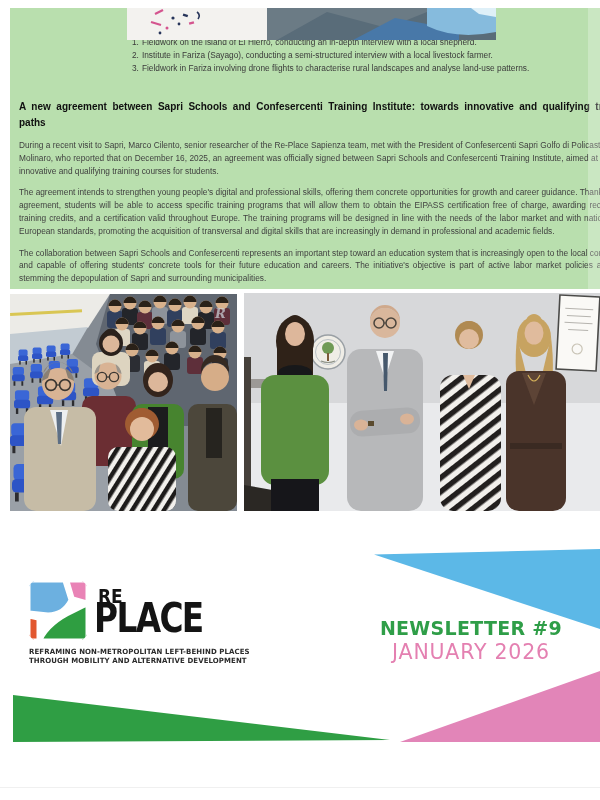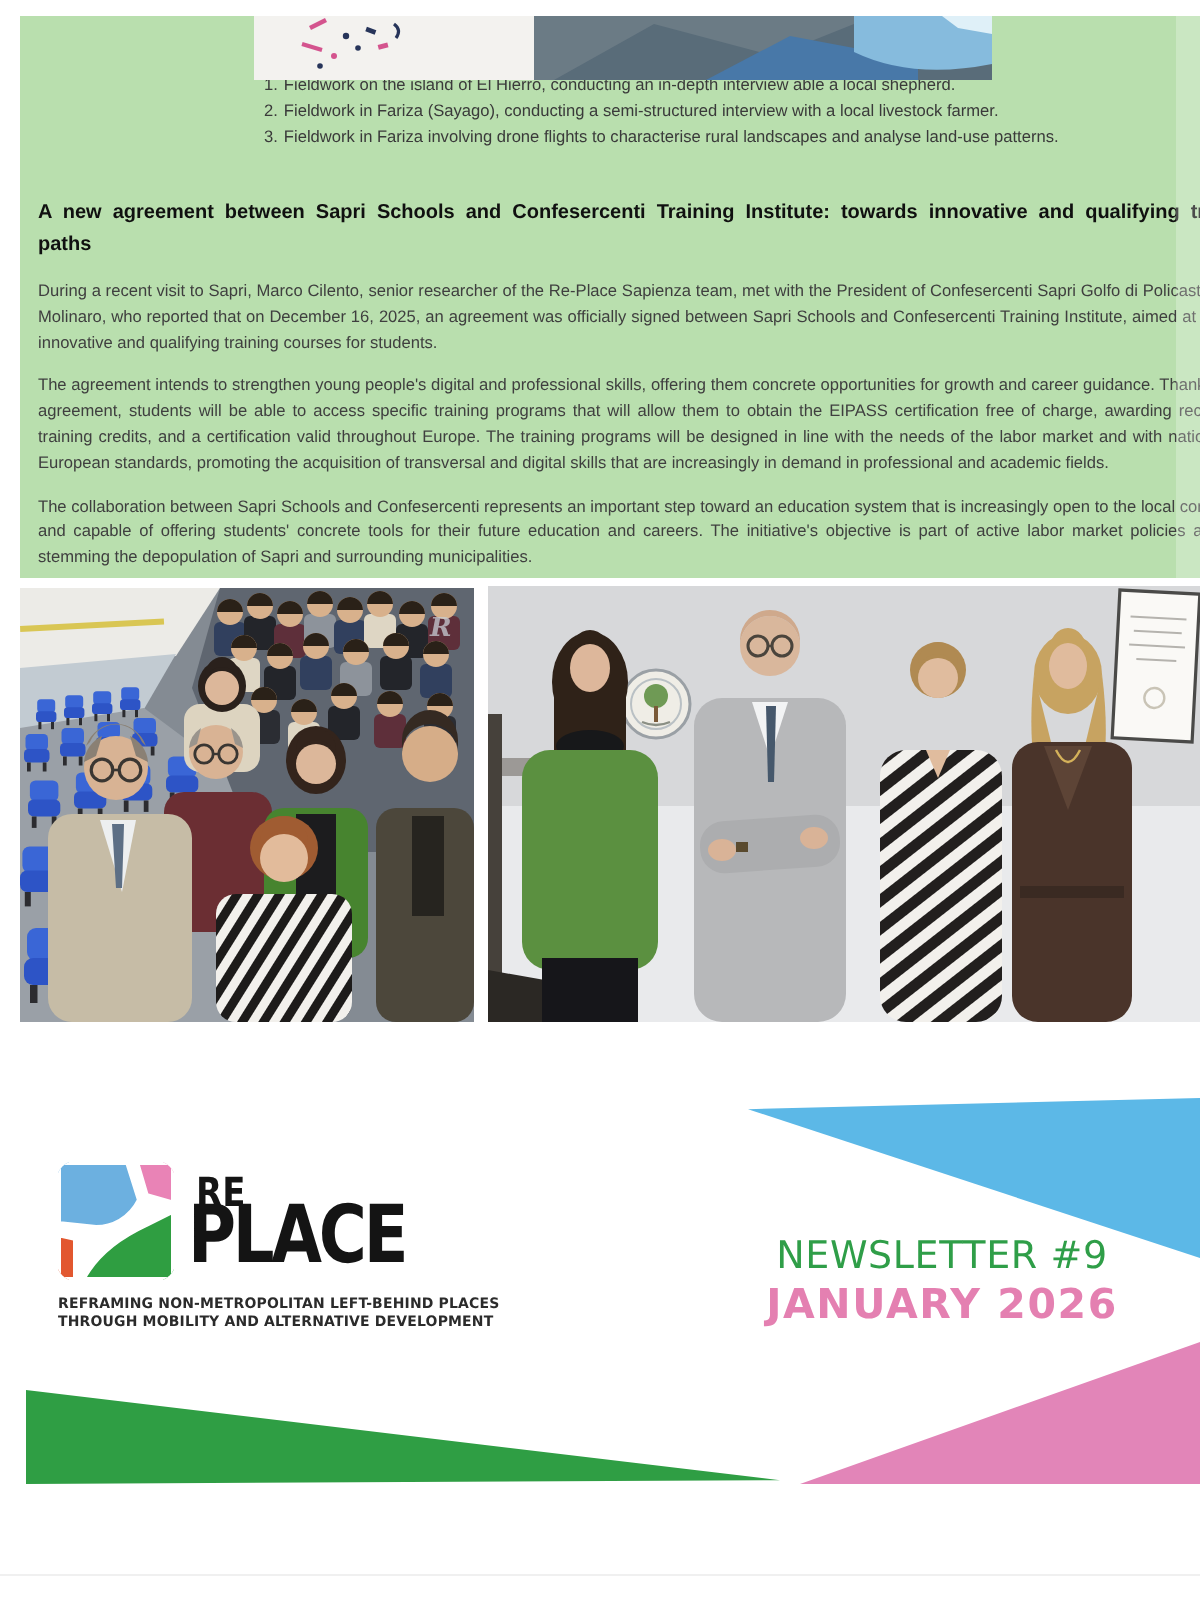--- a/index.html
+++ b/index.html
@@ -32,22 +32,22 @@
            font-size:20px;font-weight:bold;color:#141414;transform:scaleX(.85);
            transform-origin:left top;line-height:16px;}
   .logo-place{position:absolute;left:94px;top:600px;font-family:"DejaVu Sans",sans-serif;
               font-size:40px;font-weight:bold;color:#141414;letter-spacing:-2px;
               transform:scaleX(.82);transform-origin:left top;line-height:36px;}
   .tagline{position:absolute;left:29px;top:647px;font-family:"DejaVu Sans",sans-serif;
            font-size:7.2px;font-weight:bold;color:#2b2b2b;line-height:9.3px;
            letter-spacing:.1px;transform:scaleX(.97);transform-origin:left top;}
   .newsletter-block{position:absolute;left:376px;top:617px;width:190px;text-align:center;
                     font-family:"DejaVu Sans",sans-serif;}
-  .newsletter-label{font-size:19px;font-weight:normal;color:#2f9e48;letter-spacing:.3px;}
-  .issue-date{font-size:20.5px;font-weight:bold;color:#e480b1;letter-spacing:.8px;margin-top:1px;}
+  .newsletter-label{font-size:19px;font-weight:bold;color:#2f9e48;letter-spacing:.3px;}
+  .issue-date{font-size:20.5px;font-weight:normal;color:#e480b1;letter-spacing:.8px;margin-top:1px;}
   .green-wedge{position:absolute;left:13px;top:695px;width:377px;height:47px;
                background:#2f9e44;clip-path:polygon(0 0,100% 96%,0 100%);}
   .pink-wedge{position:absolute;left:400px;top:671px;width:200px;height:71px;
               background:#e285b8;clip-path:polygon(100% 0,100% 100%,0 100%);}
   .bottom-line{position:absolute;left:0;top:787px;width:600px;height:1px;background:#f0f0f0;}
 </style>
 </head>
 <body>
 
 <div class="page">
@@ -68,22 +68,22 @@
         <circle cx="33" cy="25" r="1.4" fill="#27355a"></circle>
       </g>
       <rect x="140" width="229" height="32" fill="#6b7b85"></rect>
       <polygon points="150,32 200,4 260,20 310,0 369,12 369,32" fill="#596c79"></polygon>
       <polygon points="226,32 268,10 332,22 332,32" fill="#4878a8"></polygon>
       <path d="M300,0 h69 v24 q-40,8 -69,-6 Z" fill="#86bbdd"></path>
       <polygon points="344,0 369,0 369,9 352,6" fill="#dff0f8"></polygon>
     </svg>
 
     <div class="fieldwork-list">
-      <div class="fw-line"><span class="fw-num">1.</span><span>Fieldwork on the island of El Hierro, conducting an in-depth interview able a local shepherd.</span></div>
-      <div class="fw-line"><span class="fw-num">2.</span><span>Fieldwork in Fariza (Sayago), conducting a semi-structured interview with a local livestock farmer.</span></div>
+      <div class="fw-line"><span class="fw-num">1.</span><span>Fieldwork on the island of El Hierro, conducting an in-depth interview with a local shepherd.</span></div>
+      <div class="fw-line"><span class="fw-num">2.</span><span>Institute in Fariza (Sayago), conducting a semi-structured interview with a local livestock farmer.</span></div>
       <div class="fw-line"><span class="fw-num">3.</span><span>Fieldwork in Fariza involving drone flights to characterise rural landscapes and analyse land-use patterns.</span></div>
     </div>
 
     <div class="article">
       <div class="article-title">A new agreement between Sapri Schools and Confesercenti Training Institute: towards innovative and qualifying training paths</div>
       <p>During a recent visit to Sapri, Marco Cilento, senior researcher of the Re-Place Sapienza team, met with the President of Confesercenti Sapri Golfo di Policastro, Gina Molinaro, who reported that on December 16, 2025, an agreement was officially signed between Sapri Schools and Confesercenti Training Institute, aimed at creating innovative and qualifying training courses for students.</p>
       <p>The agreement intends to strengthen young people's digital and professional skills, offering them concrete opportunities for growth and career guidance. Thanks to the agreement, students will be able to access specific training programs that will allow them to obtain the EIPASS certification free of charge, awarding recognized training credits, and a certification valid throughout Europe. The training programs will be designed in line with the needs of the labor market and with national and European standards, promoting the acquisition of transversal and digital skills that are increasingly in demand in professional and academic fields.</p>
       <p>The collaboration between Sapri Schools and Confesercenti represents an important step toward an education system that is increasingly open to the local community and capable of offering students' concrete tools for their future education and careers. The initiative's objective is part of active labor market policies aimed at stemming the depopulation of Sapri and surrounding municipalities.</p>
     </div>
   </div>

